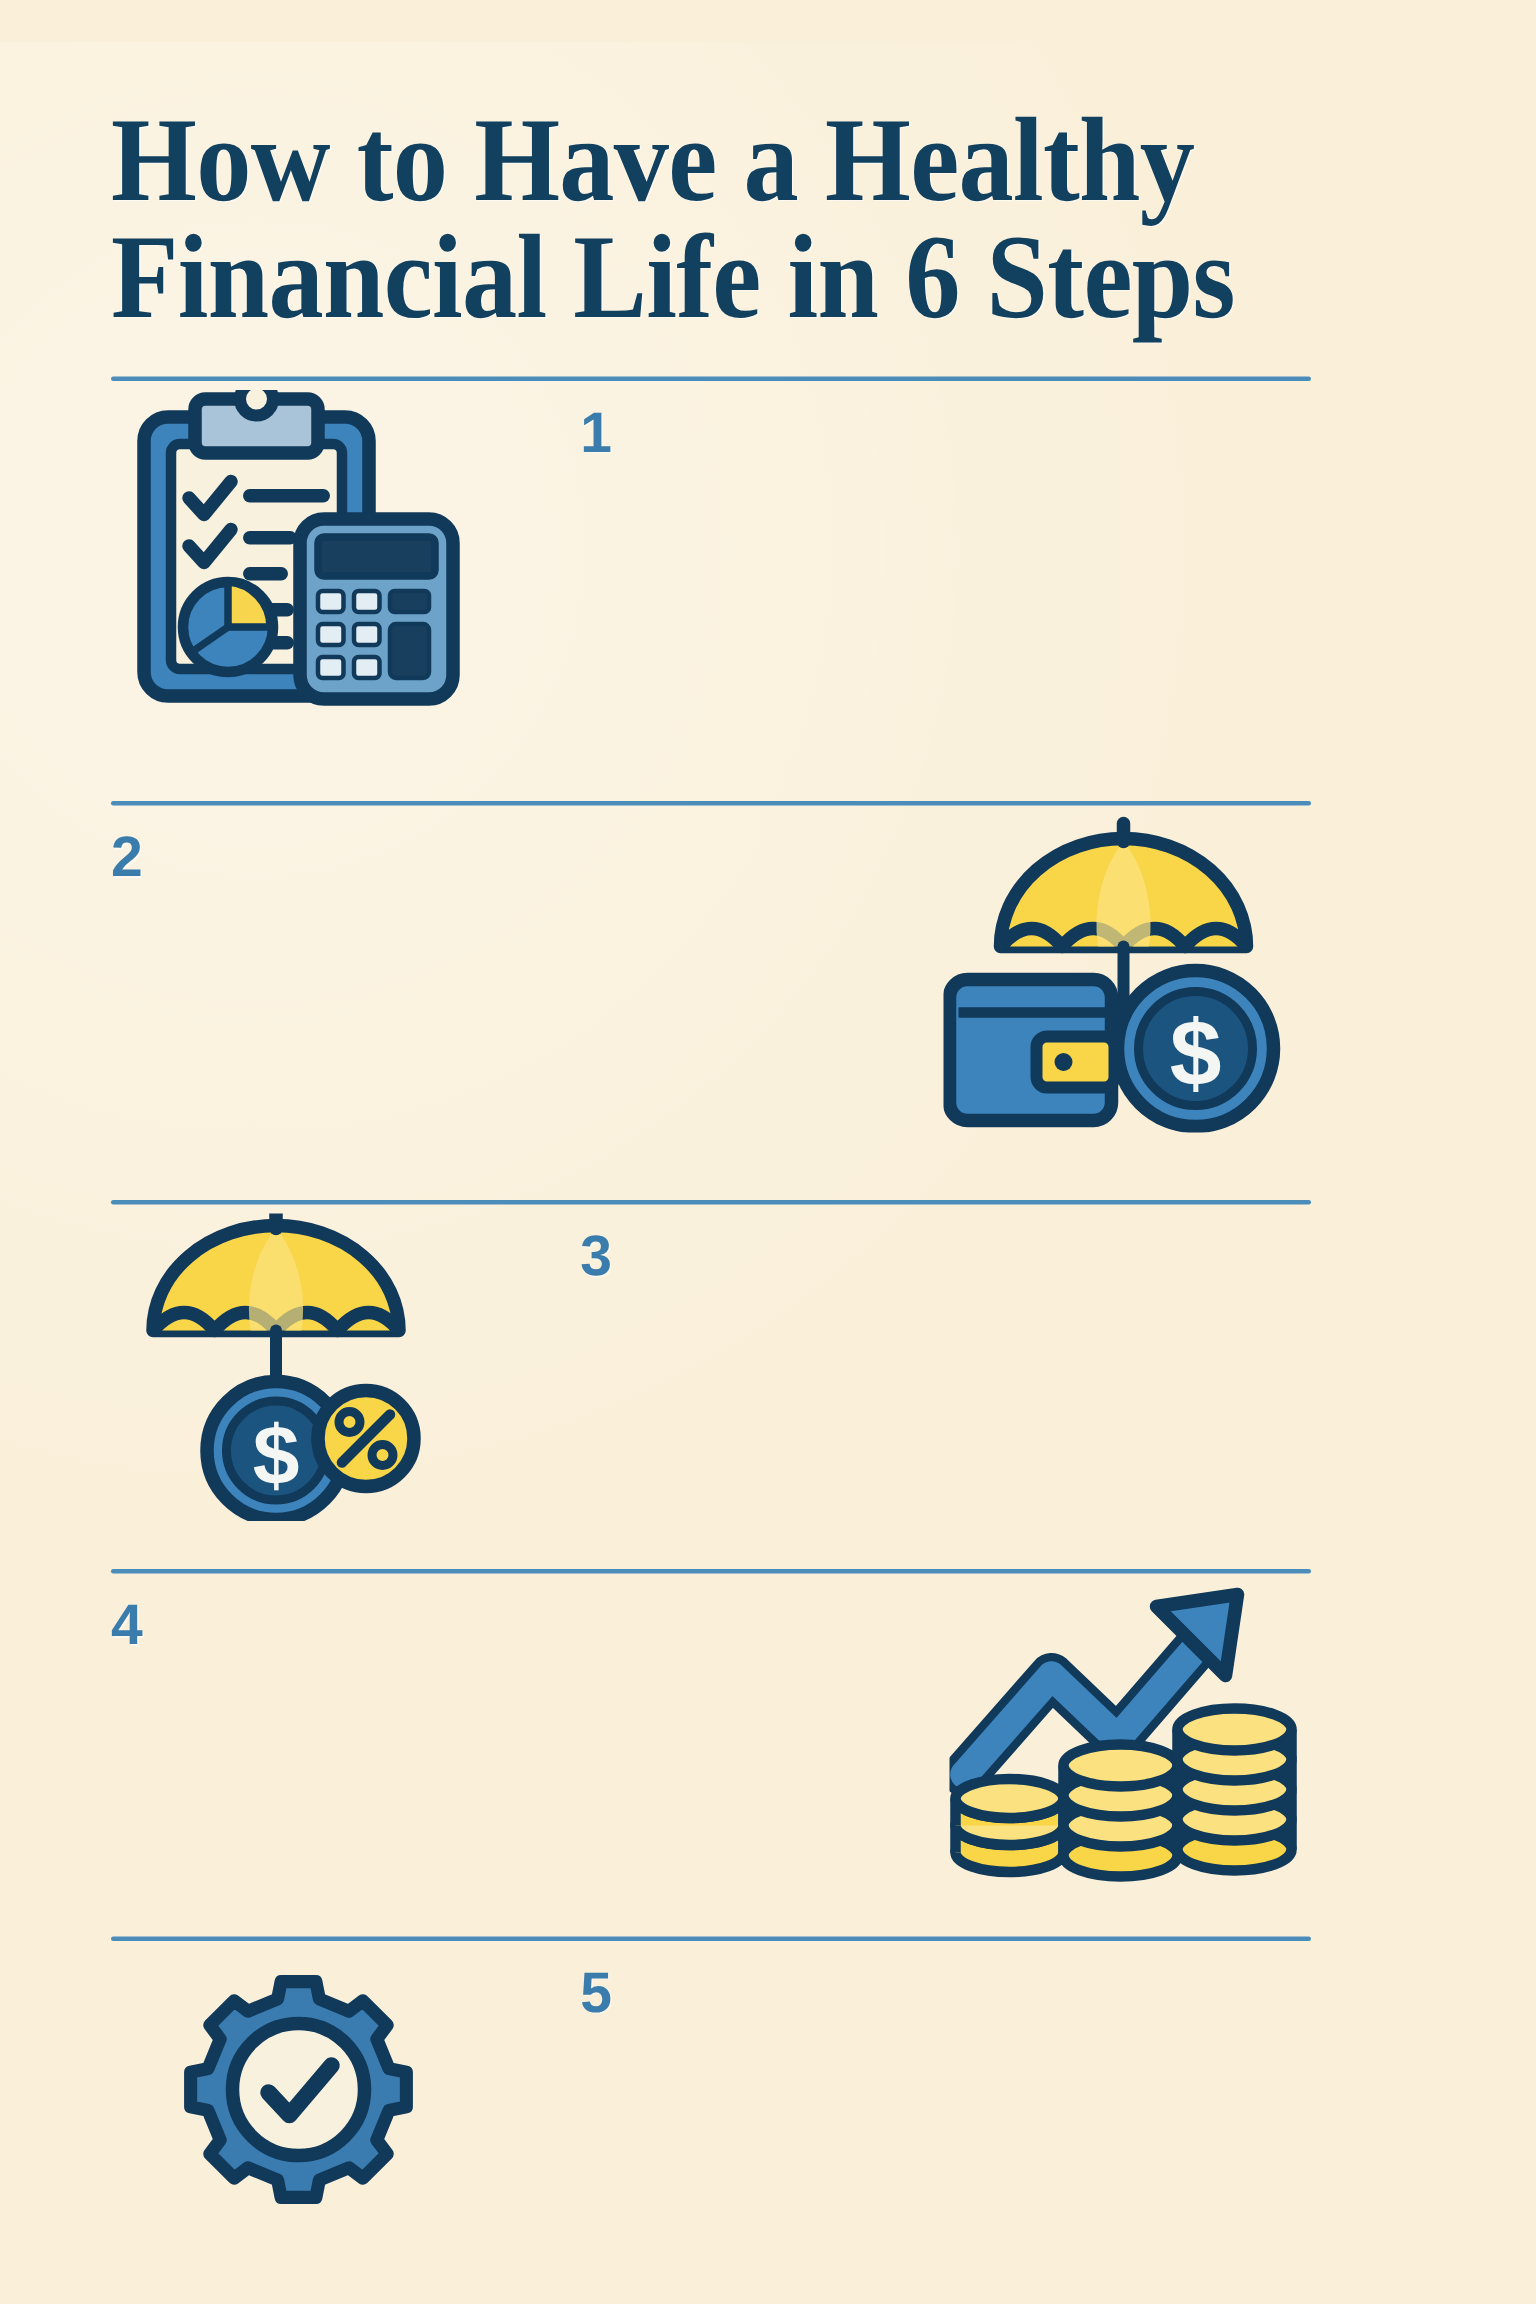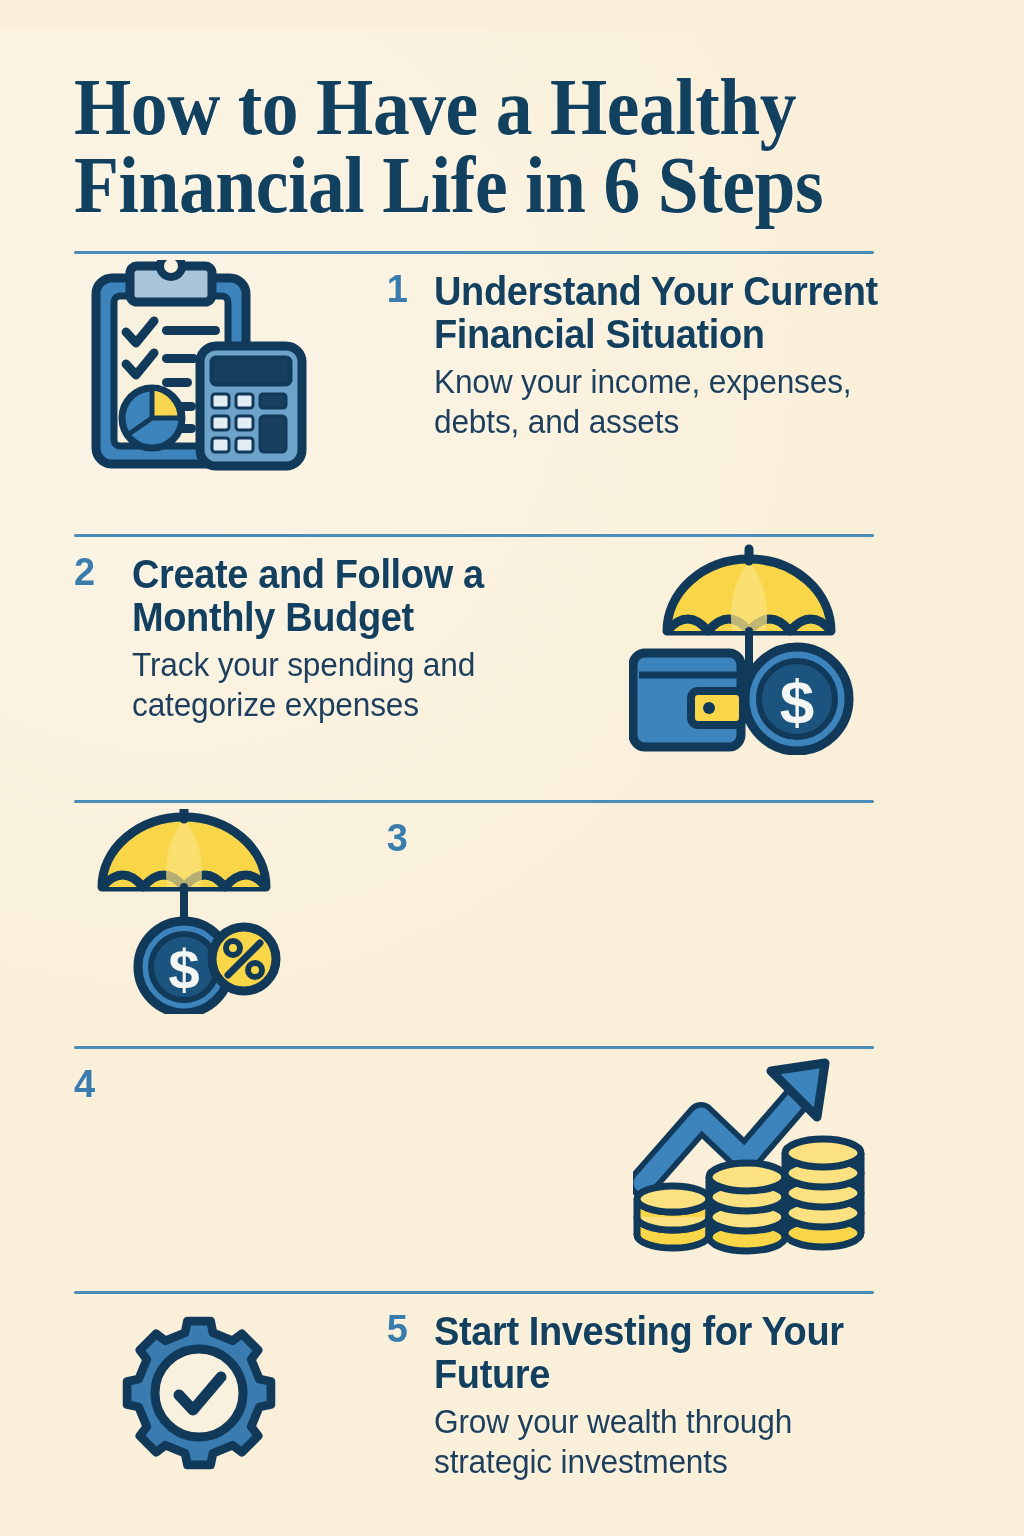--- a/index.html
+++ b/index.html
@@ -154,30 +154,20 @@
         <rect x="172" y="134" width="26" height="14" rx="3" fill="#183f5e" stroke="#11395a" stroke-width="3"></rect>
         <rect x="124" y="156" width="17" height="14" rx="3" fill="#e2edf4" stroke="#11395a" stroke-width="3"></rect>
         <rect x="148" y="156" width="17" height="14" rx="3" fill="#e2edf4" stroke="#11395a" stroke-width="3"></rect>
         <rect x="124" y="178" width="17" height="14" rx="3" fill="#e2edf4" stroke="#11395a" stroke-width="3"></rect>
         <rect x="148" y="178" width="17" height="14" rx="3" fill="#e2edf4" stroke="#11395a" stroke-width="3"></rect>
         <rect x="172" y="156" width="26" height="36" rx="4" fill="#183f5e" stroke="#11395a" stroke-width="3"></rect>
       </svg>
     </div>
     <div class="text-cell">
       <div class="step-num">1</div>
-      <div class="step-body">
-        <div class="step-title">
-          <span class="step-line">Understand Your Current</span>
-          <span class="step-line">Financial Situation</span>
-        </div>
-        <div class="step-desc">
-          <span class="step-line">Know your income, expenses,</span>
-          <span class="step-line">debts, and assets</span>
-        </div>
-      </div>
     </div>
   </div>
 
   <div class="divider"></div>
 
   <div class="step icon-right" style="height:263px">
     <div class="icon-cell">
       <svg width="240" height="212" viewBox="0 0 240 212">
 
         <path d="M38 88 A82 72 0 0 1 202 88 Z" fill="#f9d548" stroke="#11395a" stroke-width="9" stroke-linejoin="round"></path>
@@ -191,30 +181,20 @@
         <rect x="62" y="148" width="52" height="34" rx="7" fill="#f9d548" stroke="#11395a" stroke-width="8"></rect>
         <circle cx="80" cy="165" r="6" fill="#11395a"></circle>
 
         <circle cx="168" cy="156" r="52" fill="#3d84bd" stroke="#11395a" stroke-width="9"></circle>
         <circle cx="168" cy="156" r="38" fill="#1c5480" stroke="#11395a" stroke-width="6"></circle>
         <text x="168" y="180" font-family="Liberation Sans, sans-serif" font-size="62" font-weight="700" fill="#f3f6f2" text-anchor="middle">$</text>
       </svg>
     </div>
     <div class="text-cell">
       <div class="step-num">2</div>
-      <div class="step-body">
-        <div class="step-title">
-          <span class="step-line">Create and Follow a</span>
-          <span class="step-line">Monthly Budget</span>
-        </div>
-        <div class="step-desc">
-          <span class="step-line">Track your spending and</span>
-          <span class="step-line">categorize expenses</span>
-        </div>
-      </div>
     </div>
   </div>
 
   <div class="divider"></div>
 
   <div class="step icon-left" style="height:243px">
     <div class="icon-cell">
       <svg width="222" height="205" viewBox="0 0 222 205">
 
         <path d="M14 78 A82 70 0 0 1 178 78 Z" fill="#f9d548" stroke="#11395a" stroke-width="9" stroke-linejoin="round"></path>
@@ -300,26 +280,16 @@
             L -104 64 L -124 60 L -124 20 L -104 16
             L -90 -18 L -102 -34 L -74 -62 L -58 -50
             L -24 -64 Z" transform="scale(0.58) translate(0,-40)" fill="#3a7cb0" stroke="#11395a" stroke-width="15" stroke-linejoin="round"></path>
           <circle cx="0" cy="0" r="44" fill="#f8f1de" stroke="#11395a" stroke-width="9"></circle>
           <path d="M -20 2 L -6 17 L 22 -16" fill="none" stroke="#11395a" stroke-width="11" stroke-linecap="round" stroke-linejoin="round"></path>
         </g>
       </svg>
     </div>
     <div class="text-cell">
       <div class="step-num">5</div>
-      <div class="step-body">
-        <div class="step-title">
-          <span class="step-line">Start Investing for Your</span>
-          <span class="step-line">Future</span>
-        </div>
-        <div class="step-desc">
-          <span class="step-line">Grow your wealth through</span>
-          <span class="step-line">strategic investments</span>
-        </div>
-      </div>
     </div>
   </div>
 
 </div>
 
 </body></html>

